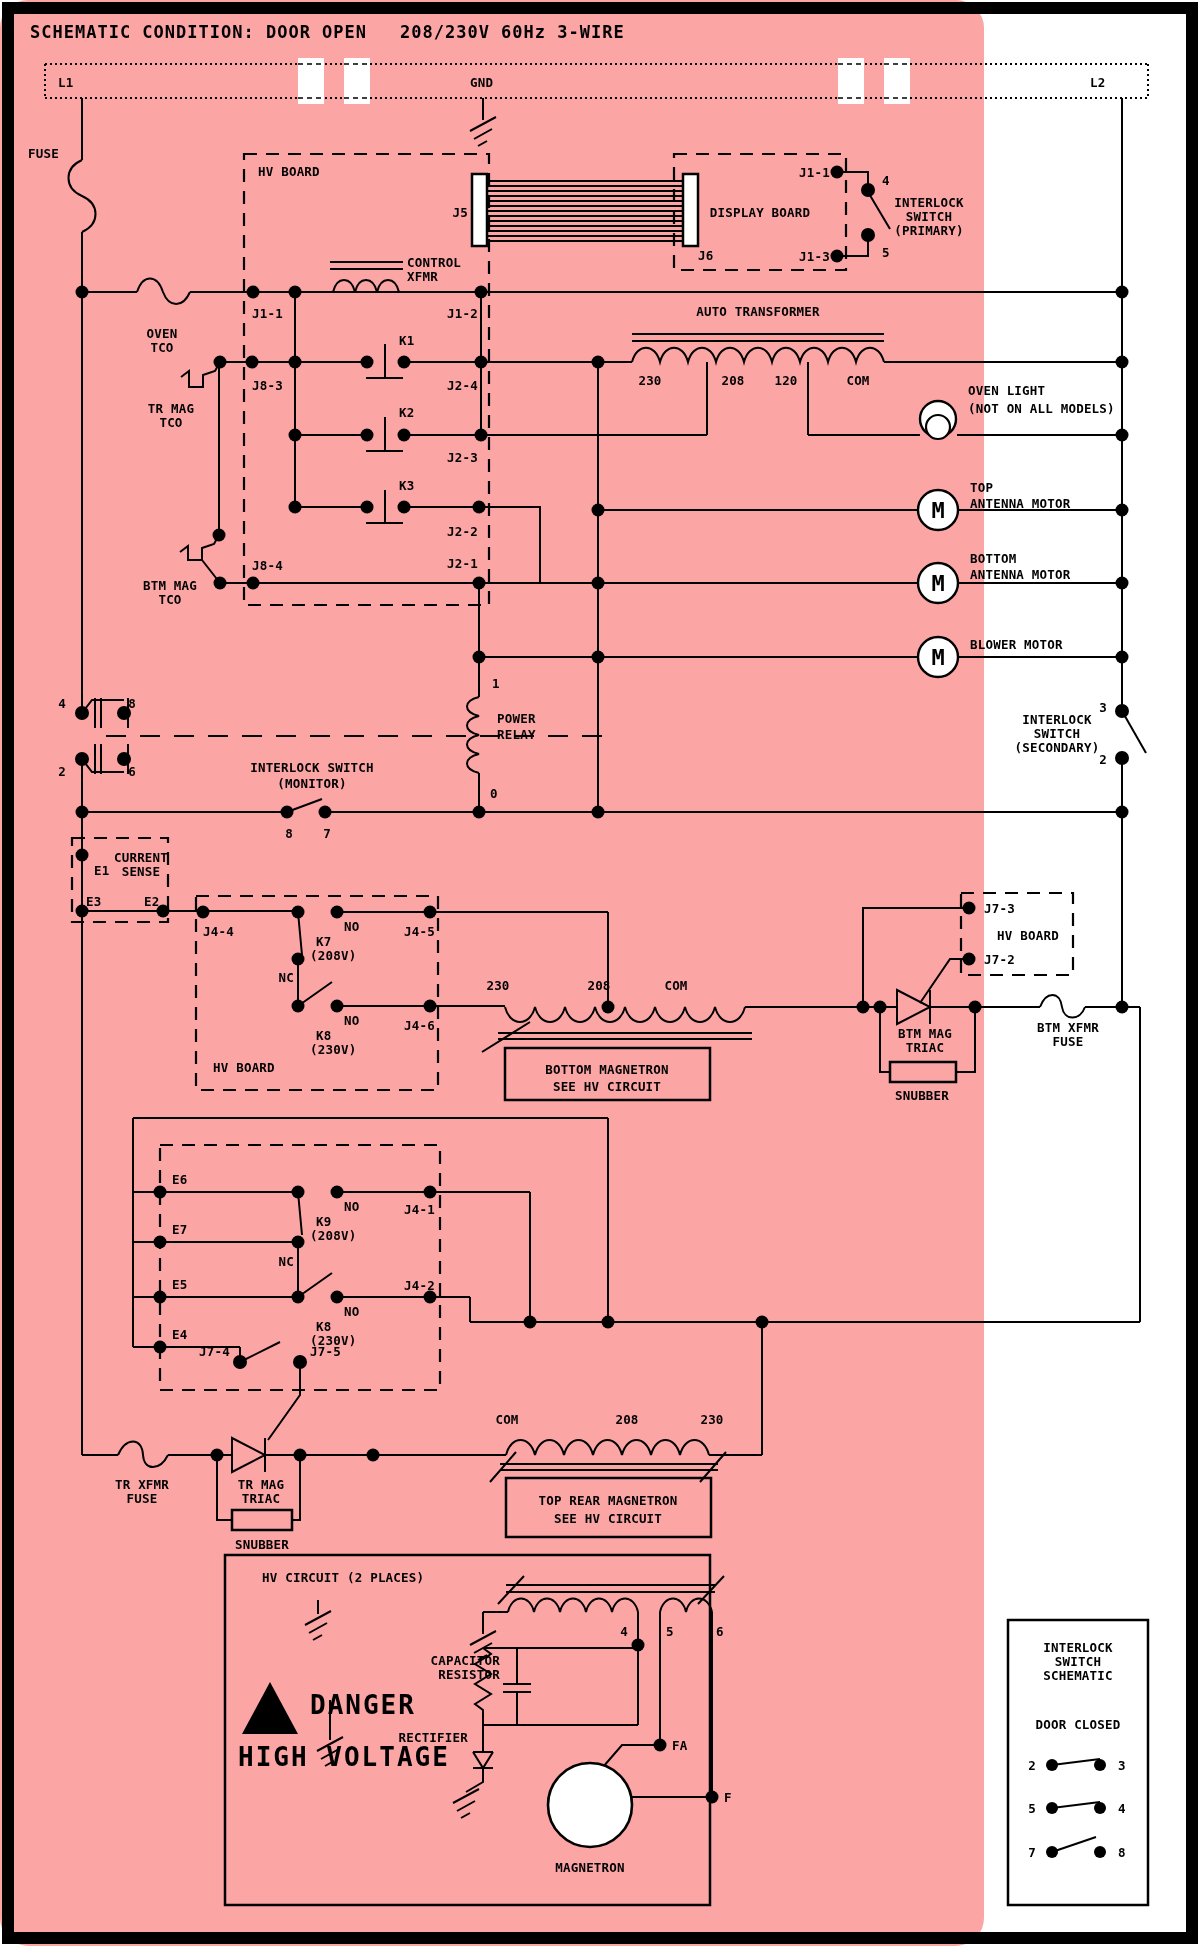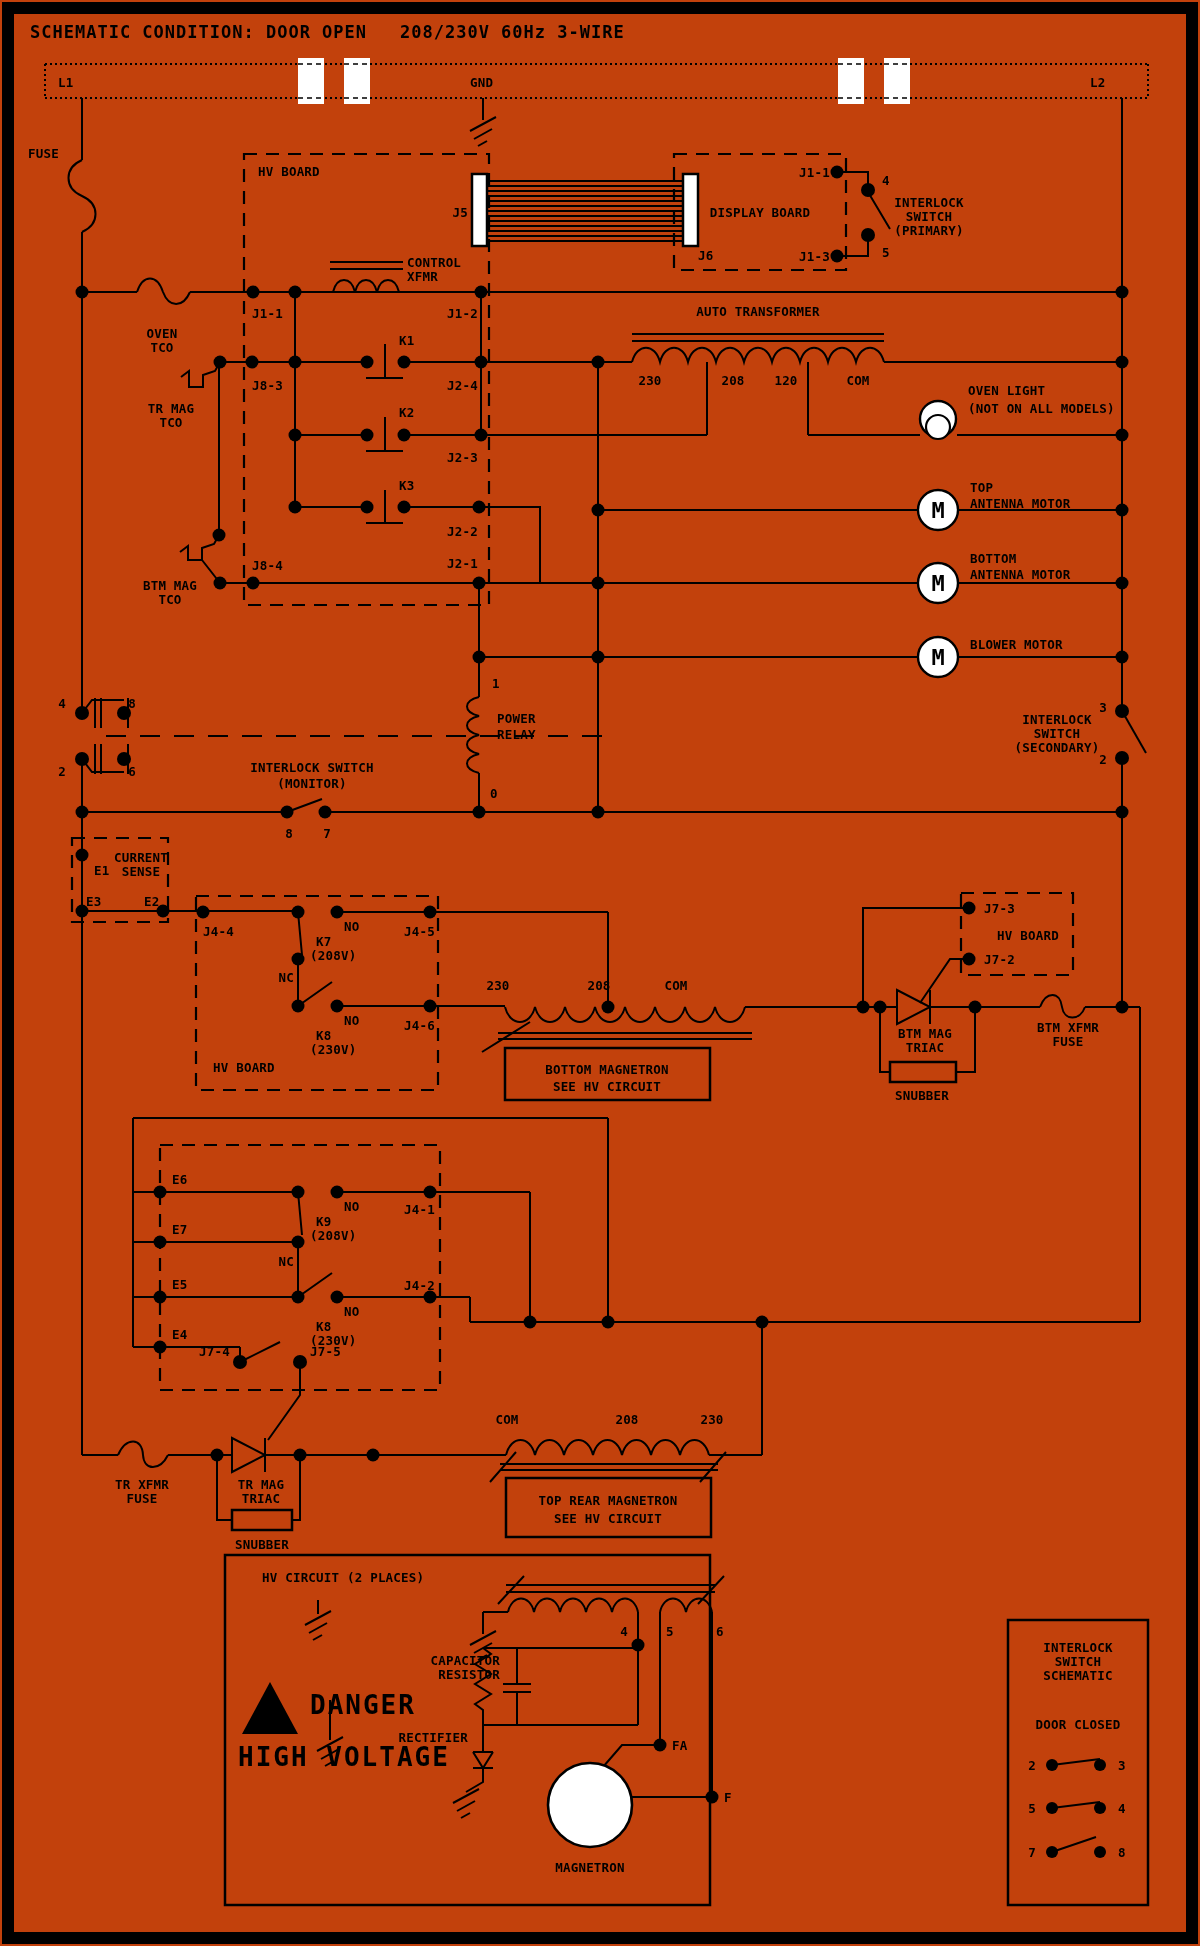--- a/index.html
+++ b/index.html
@@ -1,16 +1,16 @@
 <!DOCTYPE html>
 <html><head>
 <meta charset="utf-8">
 <style>
   html,body{margin:0;padding:0;background:#fff;}
-  .page{width:1200px;height:1946px;position:relative;background:#c2410c;}
+  .page{width:984px;height:1946px;position:relative;background:#fca5a5;border-radius:28px;}
   svg text{font-family:"DejaVu Sans Mono","Liberation Mono",monospace;font-weight:700;fill:#000;}
   .t12{font-size:12.5px;letter-spacing:0.2px;}
   .t17{font-size:17px;letter-spacing:1px;}
   .t26{font-size:26px;letter-spacing:2px;}
   .t20{font-size:22px;}
   .wire{stroke:#000;stroke-width:2;fill:none;}
   .dashbox{stroke:#000;stroke-width:2.2;fill:none;stroke-dasharray:13,9;}
   .solidbox{stroke:#000;stroke-width:2.5;fill:none;}
   .dot{fill:#000;stroke:none;}
   .dotted{stroke:#000;stroke-width:2;fill:none;stroke-dasharray:2,3;}

